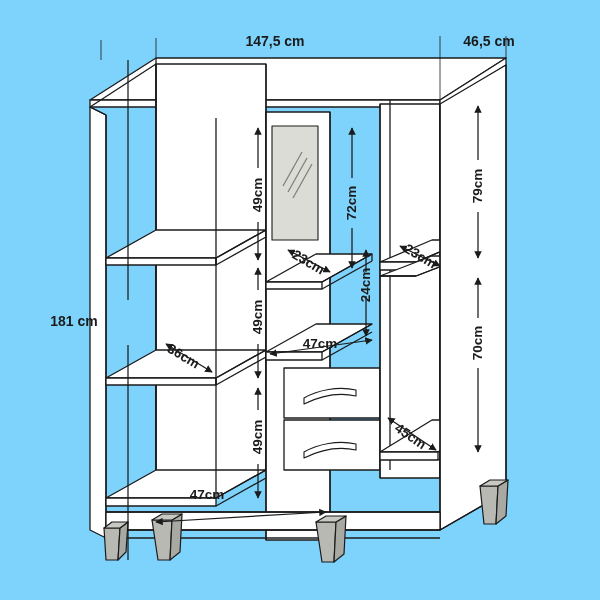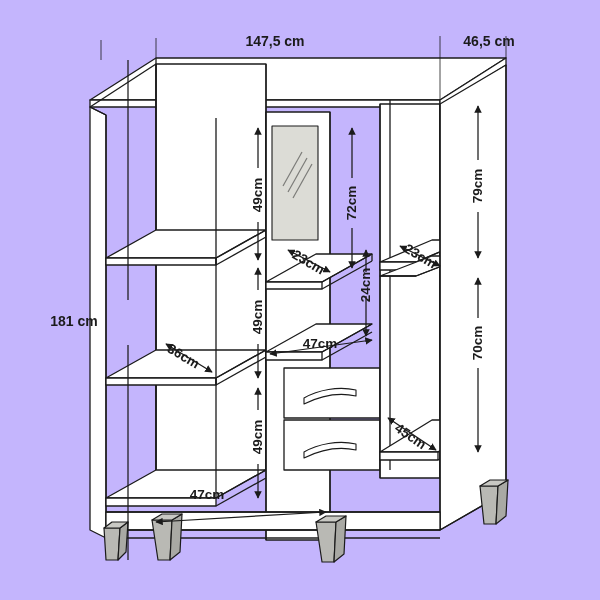--- a/index.html
+++ b/index.html
@@ -7,21 +7,21 @@
     padding: 0;
     background: #ffffff;
   }
   body {
     font-family: "Liberation Sans", sans-serif;
   }
   #stage {
     position: relative;
     width: 600px;
     height: 600px;
-    background: #c4b5fd;
+    background: #7dd3fc;
     overflow: hidden;
   }
   #drawing {
     position: absolute;
     left: 0;
     top: 0;
     width: 600px;
     height: 600px;
   }
   .dimlabel {

